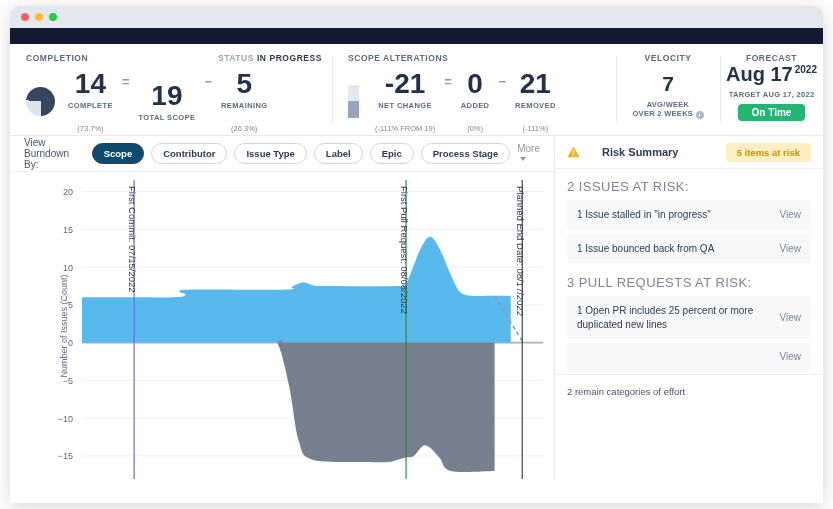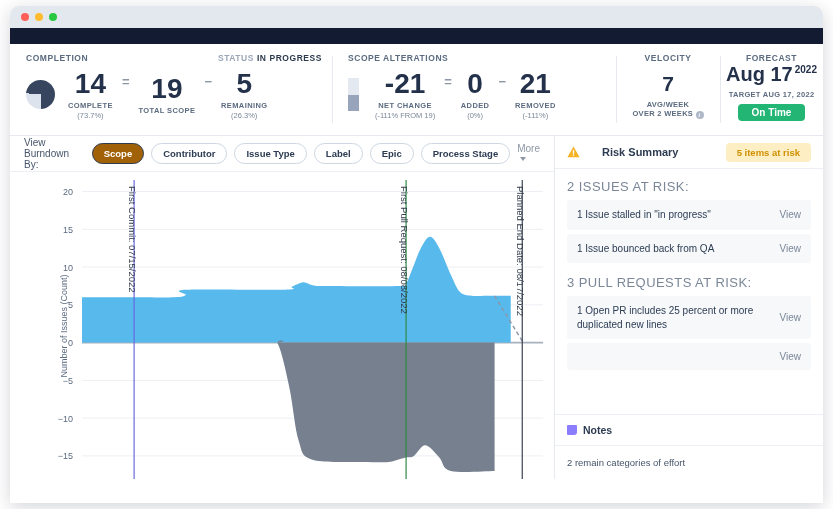--- a/index.html
+++ b/index.html
@@ -50,21 +50,21 @@
 
   .kpi-body { display: flex; align-items: center; margin-top: 6px; }
   .metric { text-align: center; }
   .metric .num {
     font-size: 28px; font-weight: 700; color: #24314a; line-height: 1.05;
   }
   .metric .lbl {
     font-size: 7.5px; font-weight: 600; letter-spacing: .4px;
     color: #5b6b80; text-transform: uppercase; margin-top: 3px;
   }
-  .metric .sub { font-size: 7.5px; color: #7b8798; margin-top: 1px; }
+  .metric .sub { font-size: 7.5px; color: #7b8798; margin-top: 14px; }
   .op {
     font-size: 13px; color: #8d97a6; font-weight: 600;
     padding: 0 9px; align-self: flex-start; margin-top: 5px;
   }
 
   .donut {
     width: 29px; height: 29px; border-radius: 50%;
     background: conic-gradient(from 180deg, #dde3ec 0deg 95deg, #37465e 95deg 360deg);
     margin-right: 13px; flex: none;
   }
@@ -103,21 +103,21 @@
   .chart-toolbar {
     height: 36px; display: flex; align-items: center; gap: 7px;
     padding: 0 14px; border-bottom: 1px solid #eceff4;
   }
   .tb-label { font-size: 10px; color: #46556b; margin-right: 2px; }
   .pill {
     padding: 4px 11px; border: 1px solid #cdd6e2; border-radius: 11px;
     font-size: 9.5px; font-weight: 700; color: #2d3c53; background: #fff;
     white-space: nowrap; cursor: pointer;
   }
-  .pill.active { background: #a16207; border-color: #2c3a52; color: #fff; }
+  .pill.active { background: #0c4a6e; border-color: #2c3a52; color: #fff; }
   .more { font-size: 10px; color: #8d97a6; margin-left: auto; cursor: pointer; }
   .caret {
     display: inline-block; width: 0; height: 0; margin-left: 3px;
     border-left: 3.5px solid transparent; border-right: 3.5px solid transparent;
     border-top: 4px solid #8d97a6; vertical-align: 2px;
   }
 
   .chart-wrap { position: relative; flex: 1; }
   .ylabel {
     position: absolute; left: 2px; top: 50%;
@@ -331,23 +331,19 @@
           <div class="risk-item">
             <span class="risk-item-text">1 Open PR includes 25 percent or more duplicated new lines</span>
             <span class="risk-view">View</span>
           </div>
           <div class="risk-item">
             <span class="risk-view">View</span>
           </div>
         </div>
       </div>
 
-      <div class="notes-head">
-        <span class="notes-icon"></span>
-        <span class="notes-title">Notes</span>
-      </div>
       <div class="notes-body">
         <div class="notes-line">2 remain categories of effort</div>
       </div>
     </div>
 
   </div>
 </div>
 
 </body></html>

